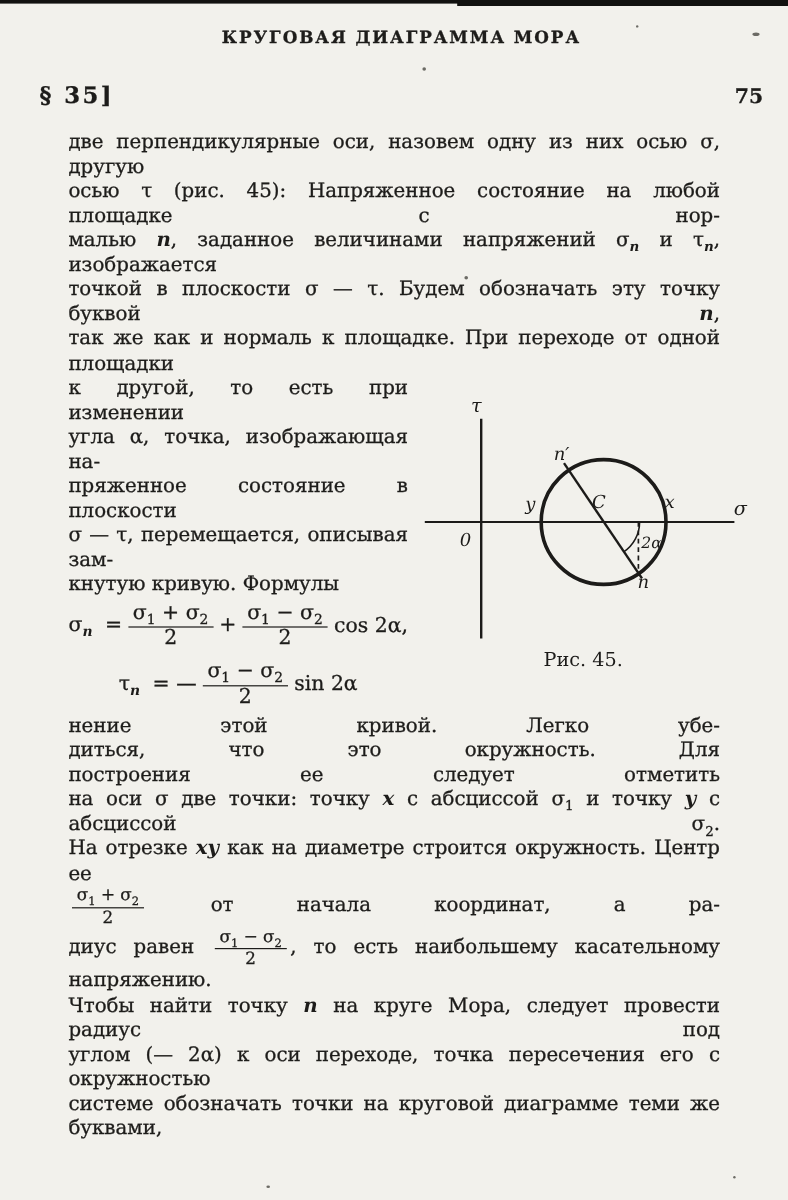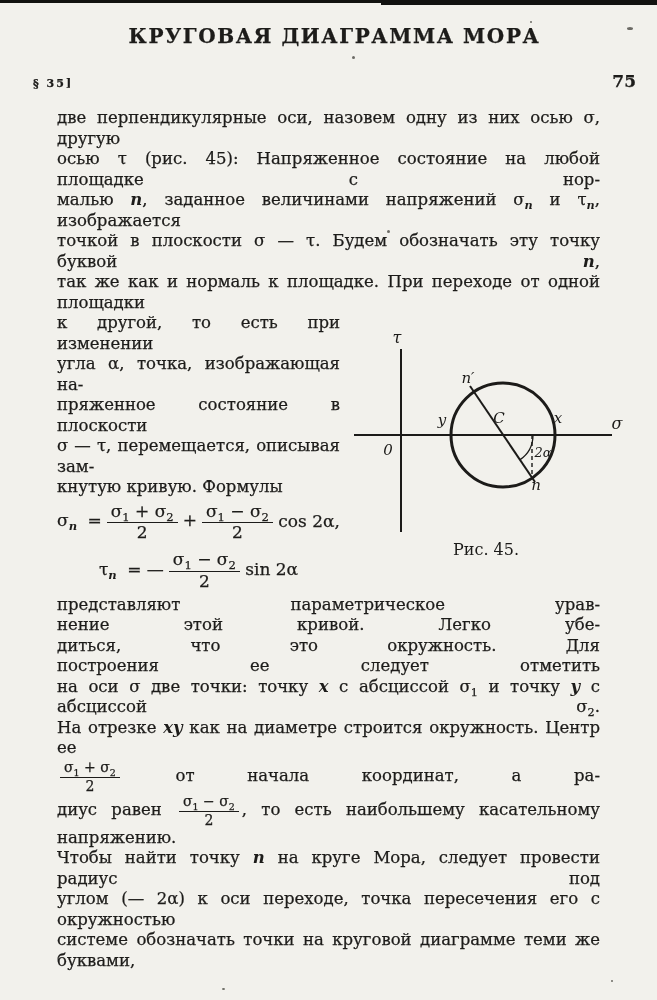--- a/index.html
+++ b/index.html
@@ -10,23 +10,23 @@
     -webkit-text-stroke:0.25px #1d1c1a;
   }
   .scan-top-edge{position:absolute;top:0;left:0;width:100%;height:3px;background:#121210;}
   .scan-top-edge::after{content:"";position:absolute;top:0;right:0;width:42%;height:5px;background:#121210;}
   .speck{position:absolute;background:#55534d;border-radius:50%;opacity:.85;}
 
   .page{position:absolute;left:57px;right:57px;top:0;}
 
   .running-head{position:relative;display:flex;justify-content:space-between;align-items:baseline;
     margin:24px -36px 0 -24px;font-weight:bold;}
-  .rh-section{font-size:11px;letter-spacing:2px;}
+  .rh-section{font-size:19px;letter-spacing:2px;}
   .rh-title{position:absolute;left:50%;transform:translateX(-50%);
-    font-size:20px;letter-spacing:1.6px;white-space:nowrap;}
+    font-size:14px;letter-spacing:1.6px;white-space:nowrap;}
   .rh-page{font-size:17px;margin-top:47px;}
 
   .body-text{margin-top:17px;}
   .tline{font-size:16.5px;line-height:20.5px;text-align:justify;text-align-last:justify;}
   .tline.end{text-align-last:left;}
 
   .figwrap{float:right;width:280px;height:255px;margin:2px -26px 0 6px;}
   .figwrap svg{display:block;}
   .figwrap text{font-family:"DejaVu Serif","Liberation Serif",serif;fill:#1c1b19;}
 
@@ -98,21 +98,20 @@
       <span class="fsp">=</span><span class="frac"><span class="fn">σ<sub>1</sub> + σ<sub>2</sub></span><span class="fd">2</span></span><span class="fsp">+</span><span class="frac"><span class="fn">σ<sub>1</sub> − σ<sub>2</sub></span><span class="fd">2</span></span>
       <span>cos 2α,</span>
     </div>
 
     <div class="formula">
       <span>τ<sub class="var">n</sub></span>
       <span class="fsp">= —</span><span class="frac"><span class="fn">σ<sub>1</sub> − σ<sub>2</sub></span><span class="fd">2</span></span>
       <span>sin 2α</span>
     </div>
 
-    <div class="tline">представляют параметрическое урав-</div>
     <div class="tline">нение этой кривой. Легко убе-</div>
     <div class="tline">диться, что это окружность. Для</div>
     <div class="tline">построения ее следует отметить</div>
 
     <div class="tline">на оси σ две точки: точку <i class="var">x</i> с абсциссой σ<sub>1</sub> и точку <i class="var">y</i> с абсциссой σ<sub>2</sub>.</div>
     <div class="tline">На отрезке <i class="var">xy</i> как на диаметре строится окружность. Центр ее</div>
 
     <div class="tline"><span class="frac"><span class="fn">σ<sub>1</sub> + σ<sub>2</sub></span><span class="fd">2</span></span><span> от начала координат, а ра-</span></div>
 
     <div class="tline"><span>диус равен </span><span class="frac"><span class="fn">σ<sub>1</sub> − σ<sub>2</sub></span><span class="fd">2</span></span><span>, то есть наибольшему касательному напряжению.</span></div>

